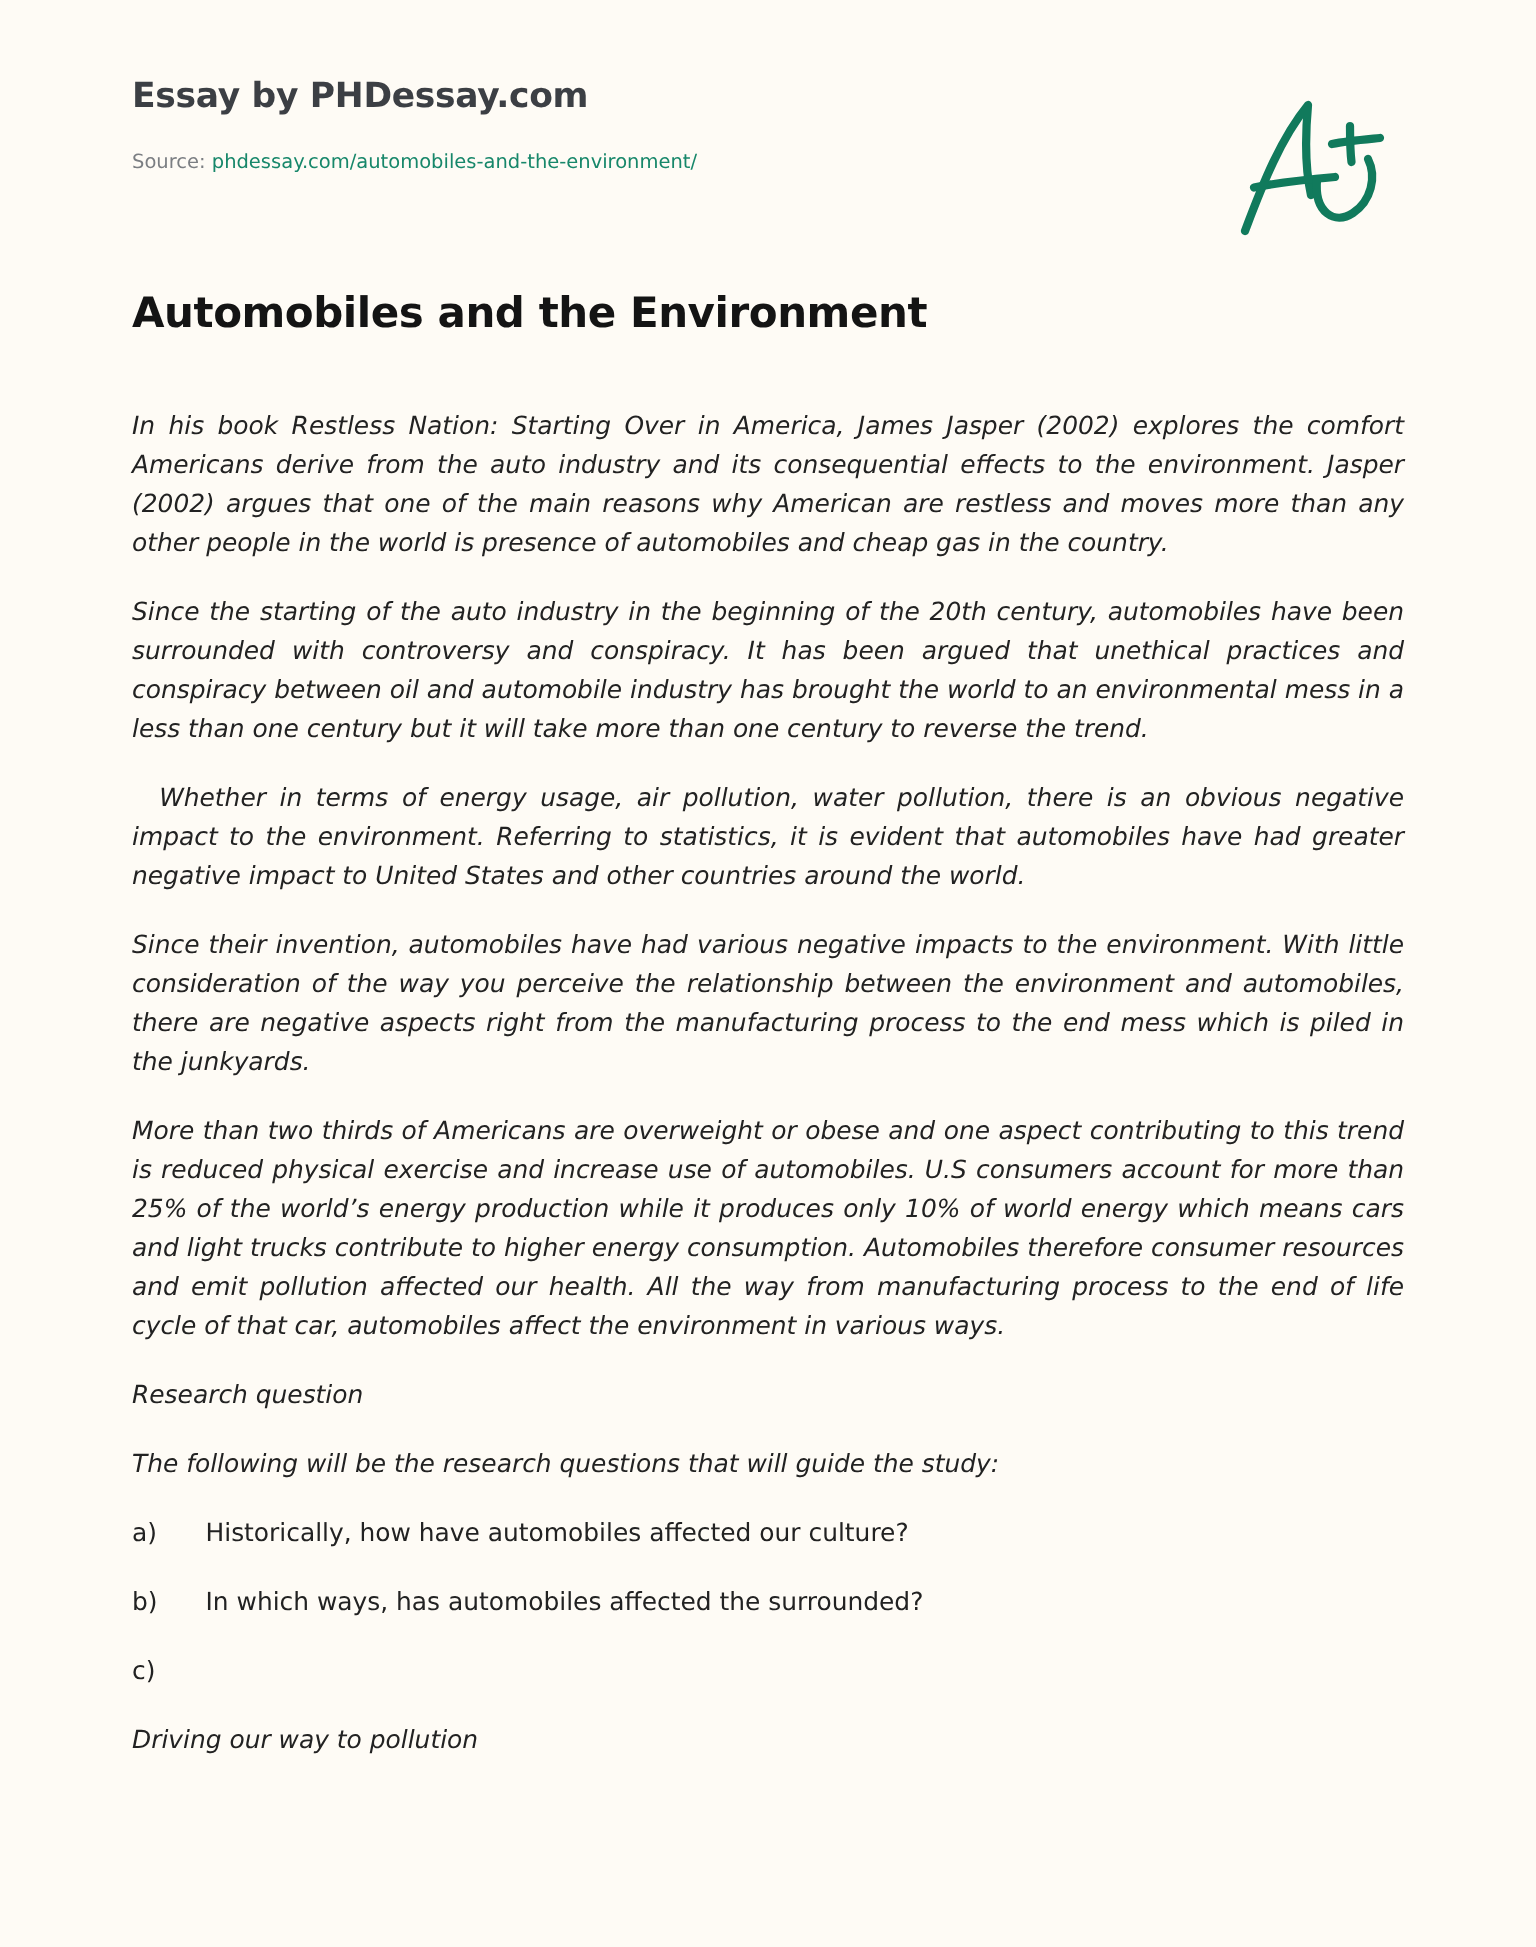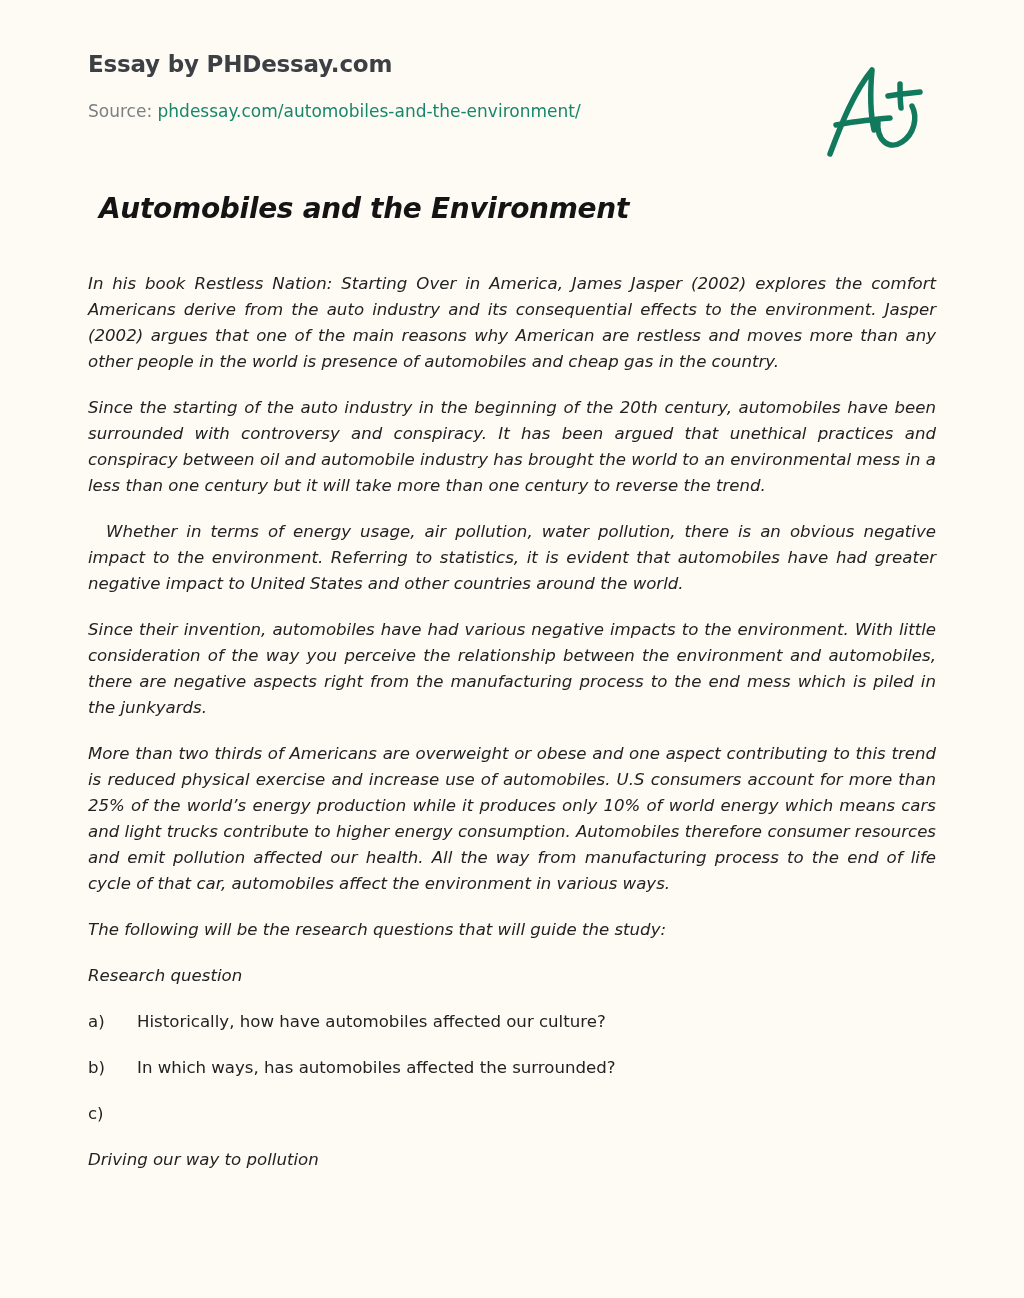--- a/index.html
+++ b/index.html
@@ -23,46 +23,45 @@
     font-weight: bold;
     color: #3c3f44;
     margin: 0;
     letter-spacing: -0.2px;
     text-align: right;
   }
   .source-line {
     position: absolute;
     left: 88px;
     top: 101px;
-    font-size: 17px;
+    font-size: 13px;
     color: #7b7e82;
     margin: 0;
     text-align: right;
   }
   .source-line a {
     color: #17876a;
     text-decoration: none;
   }
   .logo {
     position: absolute;
     left: 820px;
     top: 62px;
     width: 110px;
     height: 100px;
   }
   .doc-title {
     position: absolute;
-    left: 99px;
+    left: 88px;
     top: 192px;
     font-size: 28px;
     font-weight: bold;
     color: #141414;
     margin: 0;
     letter-spacing: -0.3px;
-    font-style: italic;
   }
   .body-text {
     position: absolute;
     left: 88px;
     top: 271px;
     width: 848px;
     font-size: 16.6px;
     line-height: 26px;
     color: #222222;
   }
@@ -106,22 +105,22 @@
 </div>
 
 <h2 class="doc-title">Automobiles and the Environment</h2>
 
 <div class="body-text">
   <p>In his book Restless Nation: Starting Over in America, James Jasper (2002) explores the comfort Americans derive from the auto industry and its consequential effects to the environment. Jasper (2002) argues that one of the main reasons why American are restless and moves more than any other people in the world is presence of automobiles and cheap gas in the country.</p>
   <p>Since the starting of the auto industry in the beginning of the 20th century, automobiles have been surrounded with controversy and conspiracy. It has been argued that unethical practices and conspiracy between oil and automobile industry has brought the world to an environmental mess in a less than one century but it will take more than one century to reverse the trend.</p>
   <p>&nbsp; Whether in terms of energy usage, air pollution, water pollution, there is an obvious negative impact to the environment. Referring to statistics, it is evident that automobiles have had greater negative impact to United States and other countries around the world.</p>
   <p>Since their invention, automobiles have had various negative impacts to the environment. With little consideration of the way you perceive the relationship between the environment and automobiles, there are negative aspects right from the manufacturing process to the end mess which is piled in the junkyards.</p>
   <p>More than two thirds of Americans are overweight or obese and one aspect contributing to this trend is reduced physical exercise and increase use of automobiles. U.S consumers account for more than 25% of the world’s energy production while it produces only 10% of world energy which means cars and light trucks contribute to higher energy consumption. Automobiles therefore consumer resources and emit pollution affected our health. All the way from manufacturing process to the end of life cycle of that car, automobiles affect the environment in various ways.</p>
+  <p class="plain">Research question</p>
   <p class="plain">The following will be the research questions that will guide the study:</p>
-  <p class="plain">Research question</p>
   <div class="q-item">
     <span class="q-marker">a)</span>
     <span>Historically, how have automobiles affected our culture?</span>
   </div>
   <div class="q-item">
     <span class="q-marker">b)</span>
     <span>In which ways, has automobiles affected the surrounded?</span>
   </div>
   <div class="q-item">
     <span class="q-marker">c)</span>

